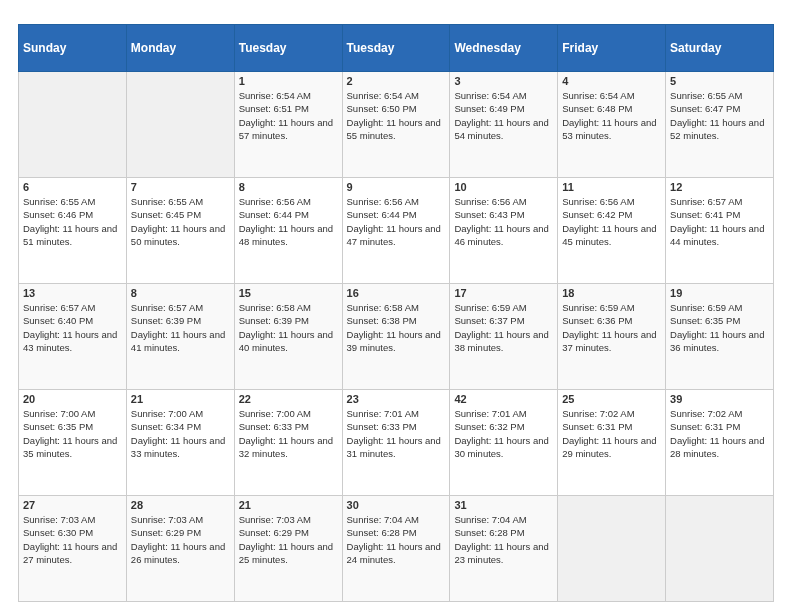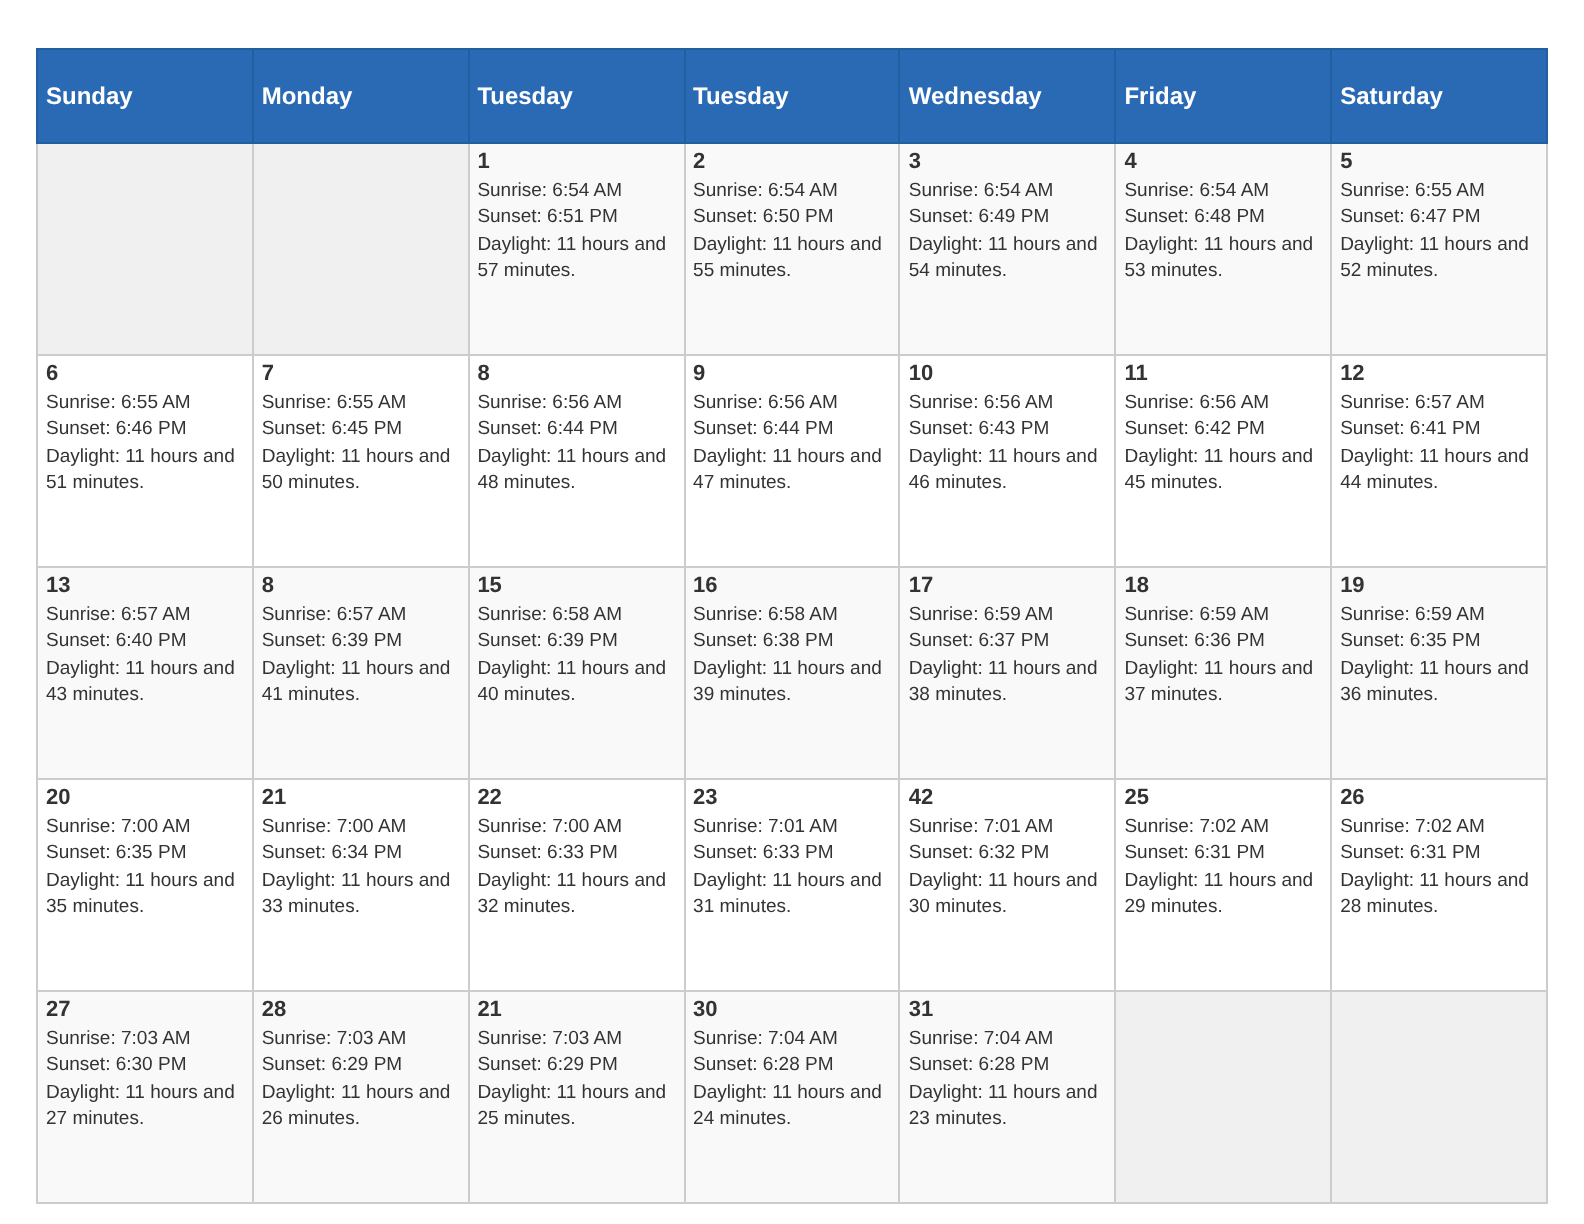--- a/index.html
+++ b/index.html
@@ -221,21 +221,21 @@
           </td>
           <td>
             <span class="day-num">42</span>
             <div class="cell-text">Sunrise: 7:01 AM<br>Sunset: 6:32 PM<br>Daylight: 11 hours and 30 minutes.</div>
           </td>
           <td>
             <span class="day-num">25</span>
             <div class="cell-text">Sunrise: 7:02 AM<br>Sunset: 6:31 PM<br>Daylight: 11 hours and 29 minutes.</div>
           </td>
           <td>
-            <span class="day-num">26</span>
+            <span class="day-num">39</span>
             <div class="cell-text">Sunrise: 7:02 AM<br>Sunset: 6:31 PM<br>Daylight: 11 hours and 28 minutes.</div>
           </td>
         </tr>
         <tr>
           <td>
             <span class="day-num">27</span>
             <div class="cell-text">Sunrise: 7:03 AM<br>Sunset: 6:30 PM<br>Daylight: 11 hours and 27 minutes.</div>
           </td>
           <td>
             <span class="day-num">28</span>

